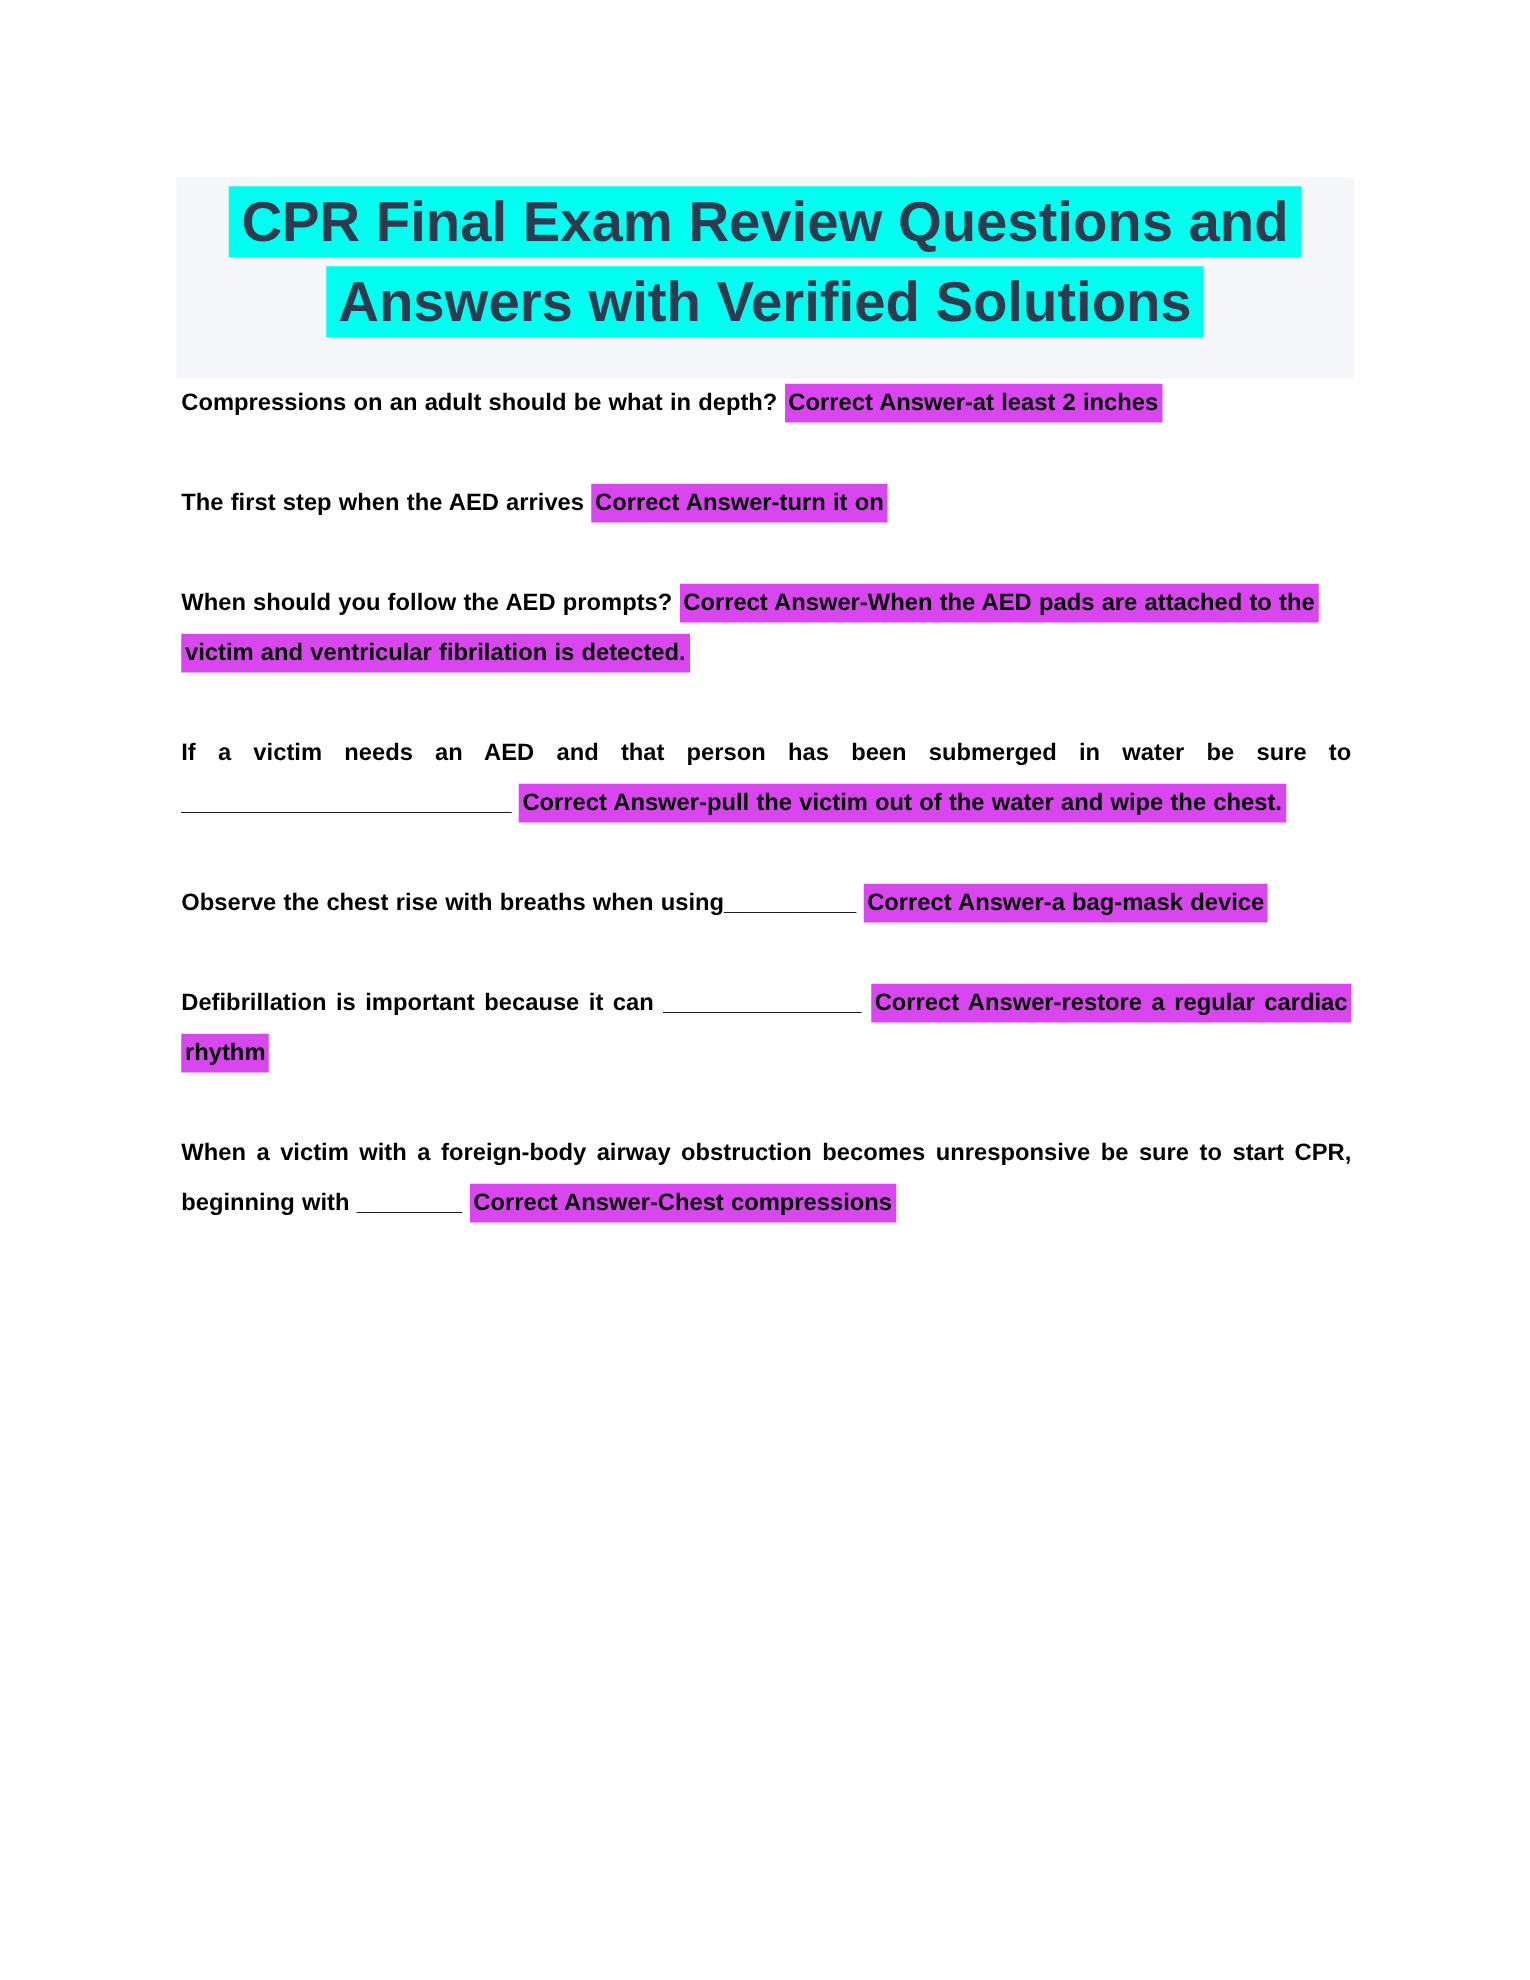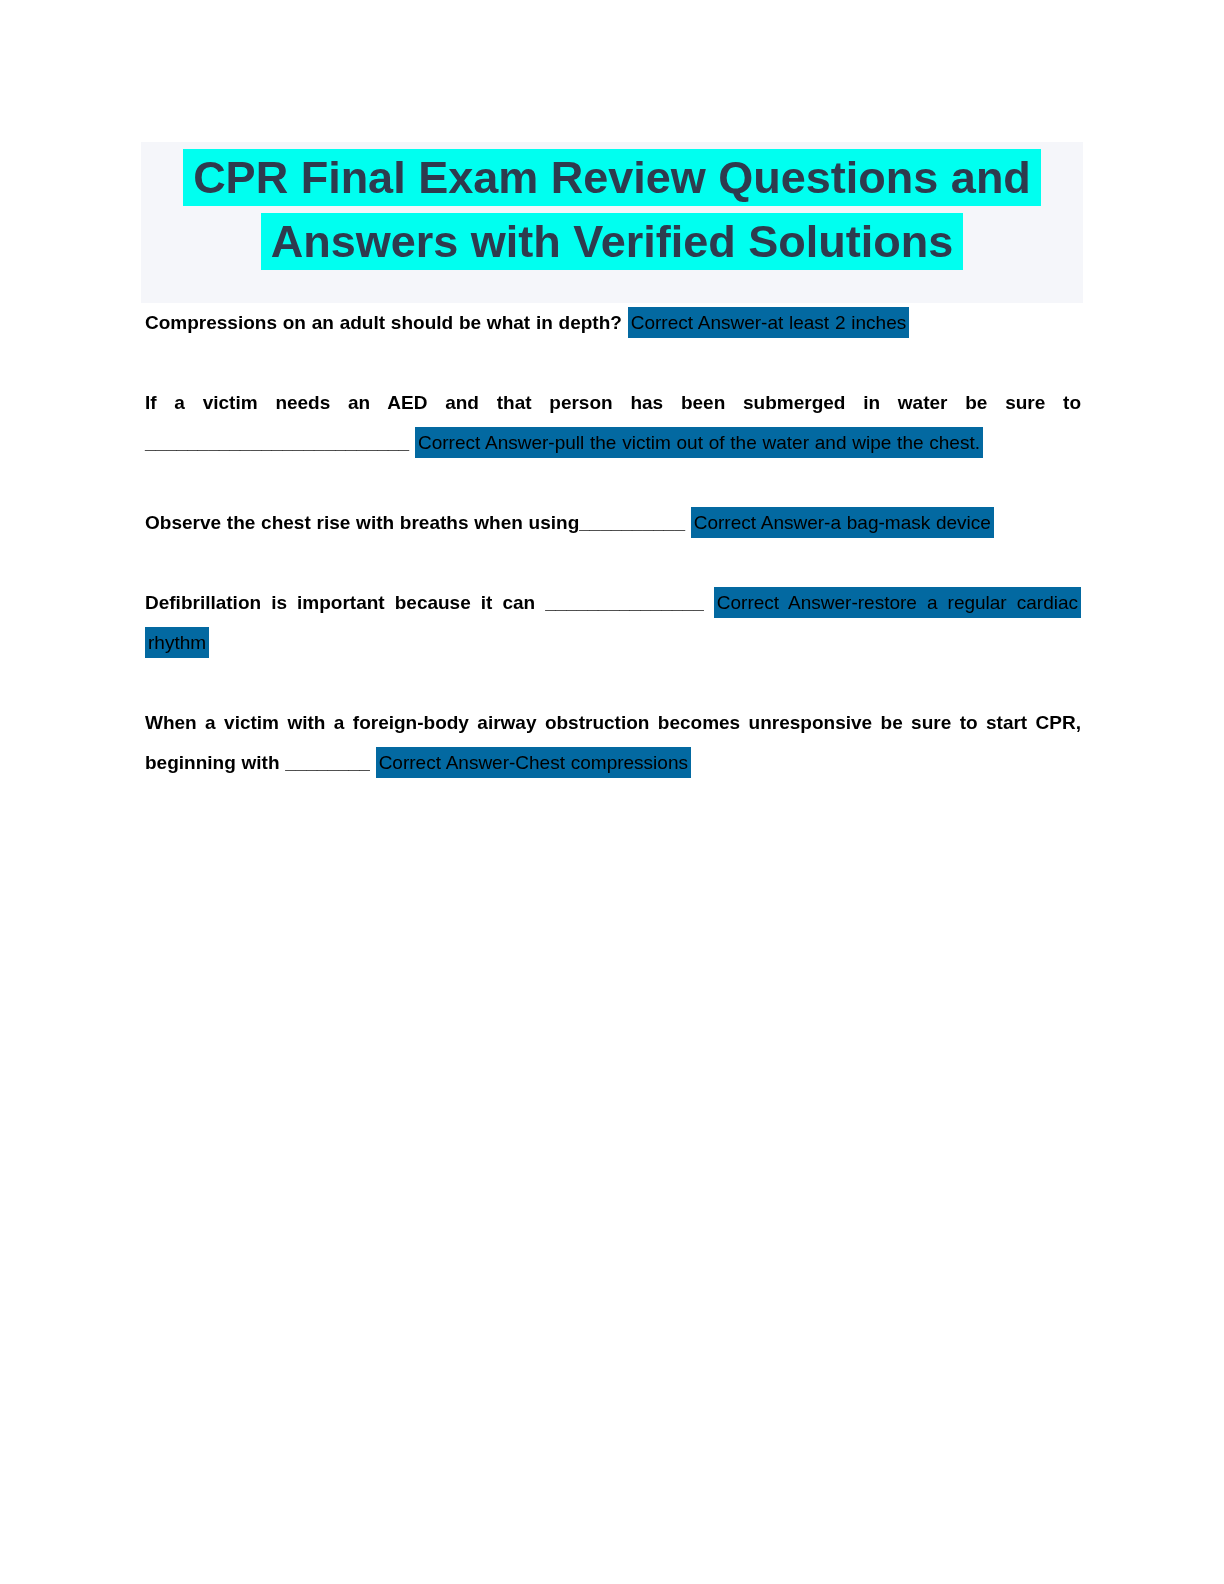--- a/index.html
+++ b/index.html
@@ -45,41 +45,43 @@
     margin: 0 0 40px 0;
     line-height: 40px;
     font-weight: 700;
     word-spacing: 0.5px;
   }
   .qa.justify {
     text-align: justify;
     text-align-last: left;
   }
   .answer {
-    font-weight: 400;
-    background: #0369a1;
+    font-weight: 700;
+    background: #d946ef;
     padding: 5px 3px;
     -webkit-box-decoration-break: clone;
     box-decoration-break: clone;
   }
 </style>
 </head>
 <body>
 
 <div class="page">
 
   <header class="header-block">
     <h1 class="doc-title"><span class="hl-cyan">CPR Final Exam Review Questions and</span><br><span class="hl-cyan">Answers with Verified Solutions</span></h1>
   </header>
 
   <main class="qa-list">
 
     <p class="qa"><span class="question">Compressions on an adult should be what in depth? </span><span class="answer">Correct Answer-at least 2 inches</span></p>
 
+    <p class="qa"><span class="question">The first step when the AED arrives </span><span class="answer">Correct Answer-turn it on</span></p>
 
+    <p class="qa"><span class="question">When should you follow the AED prompts? </span><span class="answer">Correct Answer-When the AED pads are attached to the victim and ventricular fibrilation is detected.</span></p>
 
     <p class="qa justify"><span class="question">If a victim needs an AED and that person has been submerged in water be sure to _________________________ </span><span class="answer">Correct Answer-pull the victim out of the water and wipe the chest.</span></p>
 
     <p class="qa"><span class="question">Observe the chest rise with breaths when using__________ </span><span class="answer">Correct Answer-a bag-mask device</span></p>
 
 
 
 
 
     <p class="qa justify"><span class="question">Defibrillation is important because it can _______________ </span><span class="answer">Correct Answer-restore a regular cardiac rhythm</span></p>

